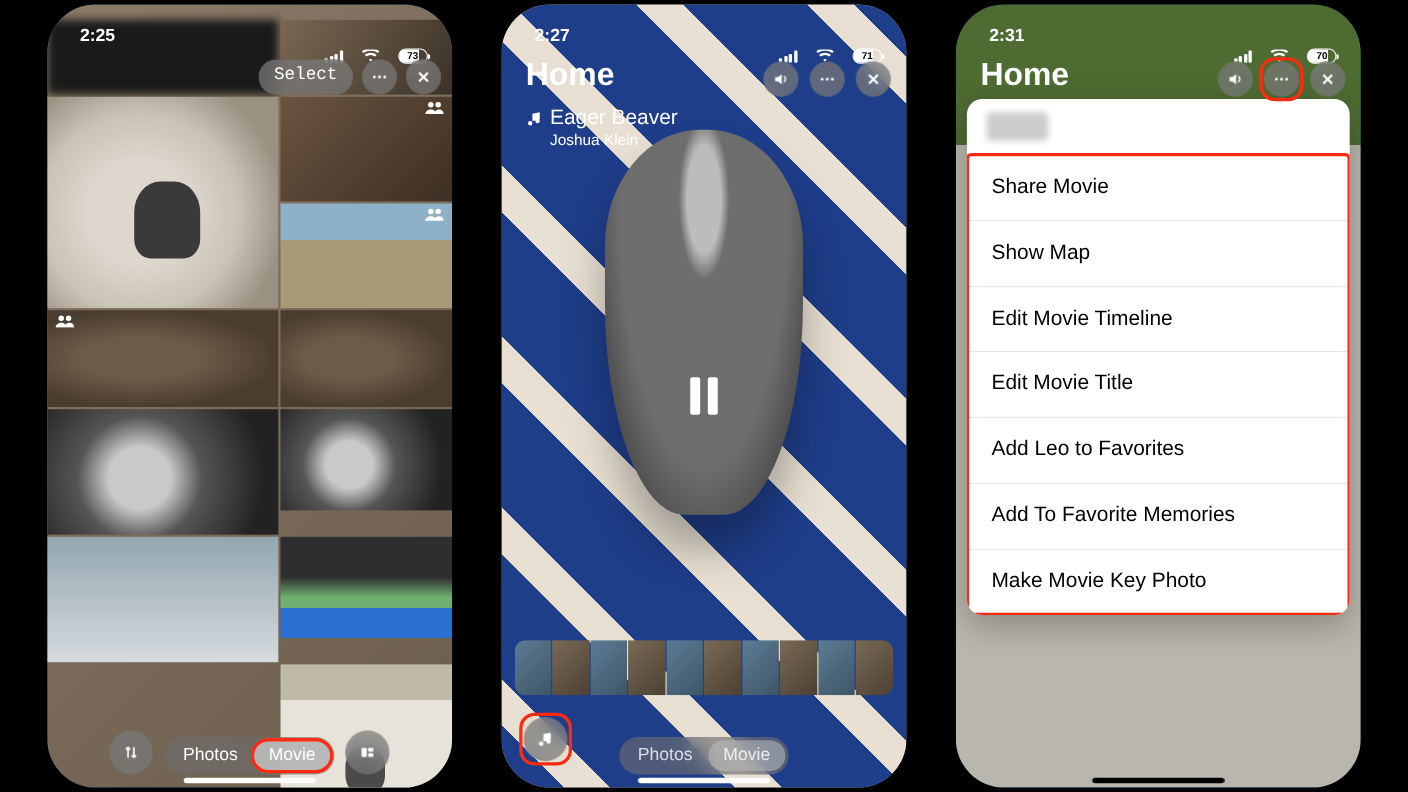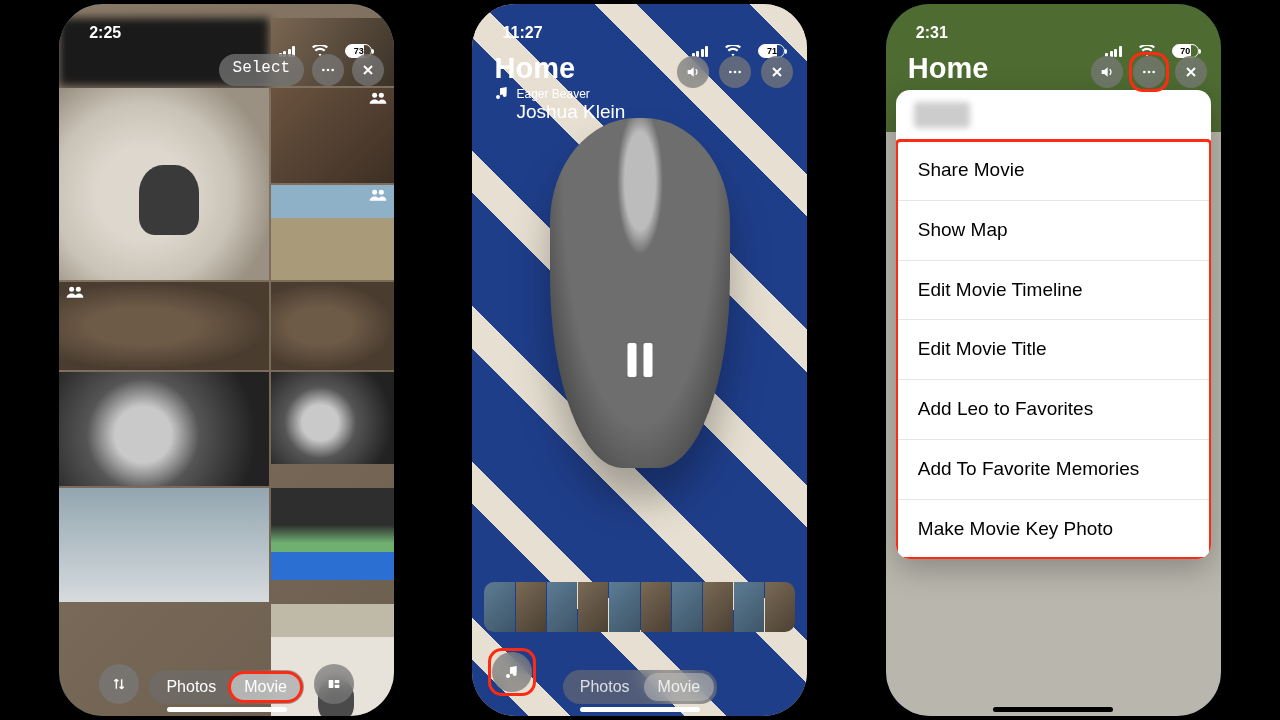--- a/index.html
+++ b/index.html
@@ -7,21 +7,21 @@
     background: #000;
     font-family: -apple-system, BlinkMacSystemFont, "Helvetica Neue", sans-serif;
     width: 1280px;
     height: 720px;
     display: flex;
     align-items: center;
     justify-content: space-around;
     padding: 4px 20px;
   }
   .phone {
-    width: 335px;
+    width: 368px;
     height: 712px;
     border-radius: 44px;
     overflow: hidden;
     position: relative;
     background: #0c4a6e;
     color: #fff;
   }
 
   
   .statusbar {
@@ -146,22 +146,22 @@
     position:absolute;left:50%;top:16%;transform:translateX(-50%);
     width:180px;height:350px;
     background:radial-gradient(ellipse at 50% 18%,#bcbcbc 0 12%,#6e6e6e 18% 60%,#4d4d4d 80%);
     border-radius:48% 48% 40% 40% / 30% 30% 55% 55%;
     box-shadow: 0 30px 40px rgba(0,0,0,.3);
   }
   .p2-head{
     position:absolute;left:22px;right:22px;top:48px;z-index:40;color:#fff;
   }
   .p2-head h1{font-size:29px;font-weight:700;}
-  .p2-head .music{display:flex;align-items:flex-end;gap:6px;margin-top:0;font-size:12px}
-  .p2-head .artist{font-size:19px;margin-left:22px}
+  .p2-head .music{display:flex;align-items:center;gap:6px;margin-top:12px;font-size:19px}
+  .p2-head .artist{font-size:14px;margin-left:22px}
   .p2-topbtns{position:absolute;top:52px;right:14px;display:flex;gap:10px;z-index:40}
   .pause {
     position:absolute;left:50%;top:50%;transform:translate(-50%,-50%);
     display:flex;gap:7px;z-index:40;
   }
   .pause span{width:9px;height:34px;background:#fff;border-radius:2px}
   .filmstrip{
     position:absolute;left:12px;right:12px;bottom:84px;height:50px;
     display:flex;gap:1px;z-index:35;border-radius:10px;overflow:hidden;
   }
@@ -302,21 +302,21 @@
     </div>
   </div>
   <div class="homebar"></div>
 </div>
 
 <div class="phone">
   <div class="p2-bg"></div>
   <div class="p2-dog"></div>
 
   <div class="statusbar">
-    <span>11:27</span>
+    <span>2:27</span>
     <div class="sb-right">
       <div class="signal-bars">
           <span></span>
           <span></span>
           <span></span>
           <span></span>
         </div>
       <svg class="wifi-icon" viewBox="0 0 20 14" fill="#fff">
           <path d="M10 13.5l2-2.4a3.3 3.3 0 00-4 0l2 2.4zm-5-6a8.4 8.4 0 0110 0l1.8-2.1a11.3 11.3 0 00-13.6 0L5 7.5zm-3.3-3.9a13.7 13.7 0 0116.6 0L20 1.4a16.6 16.6 0 00-20 0l1.7 2.2z"></path>
         </svg>

